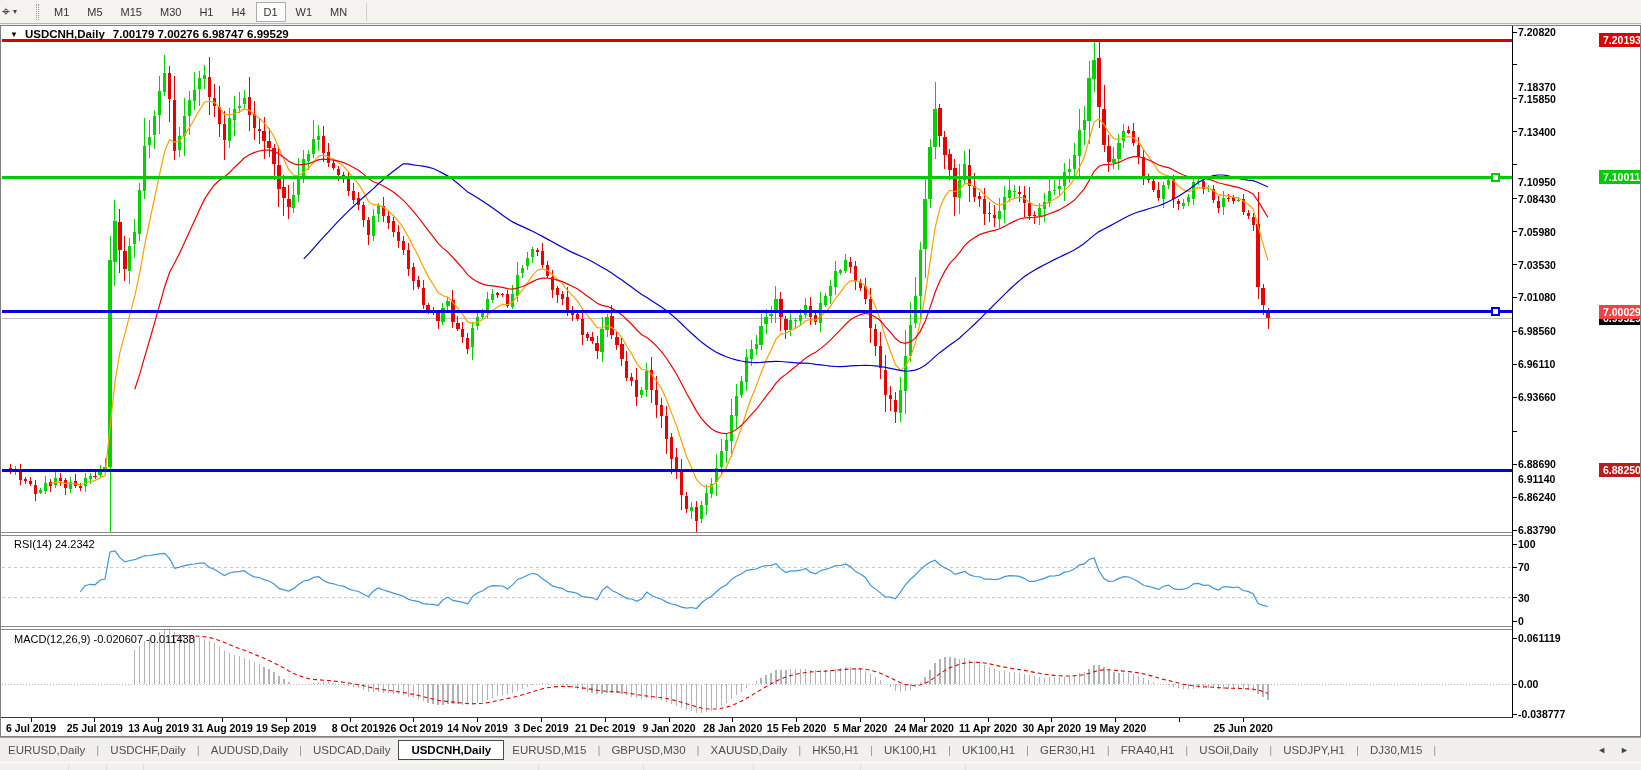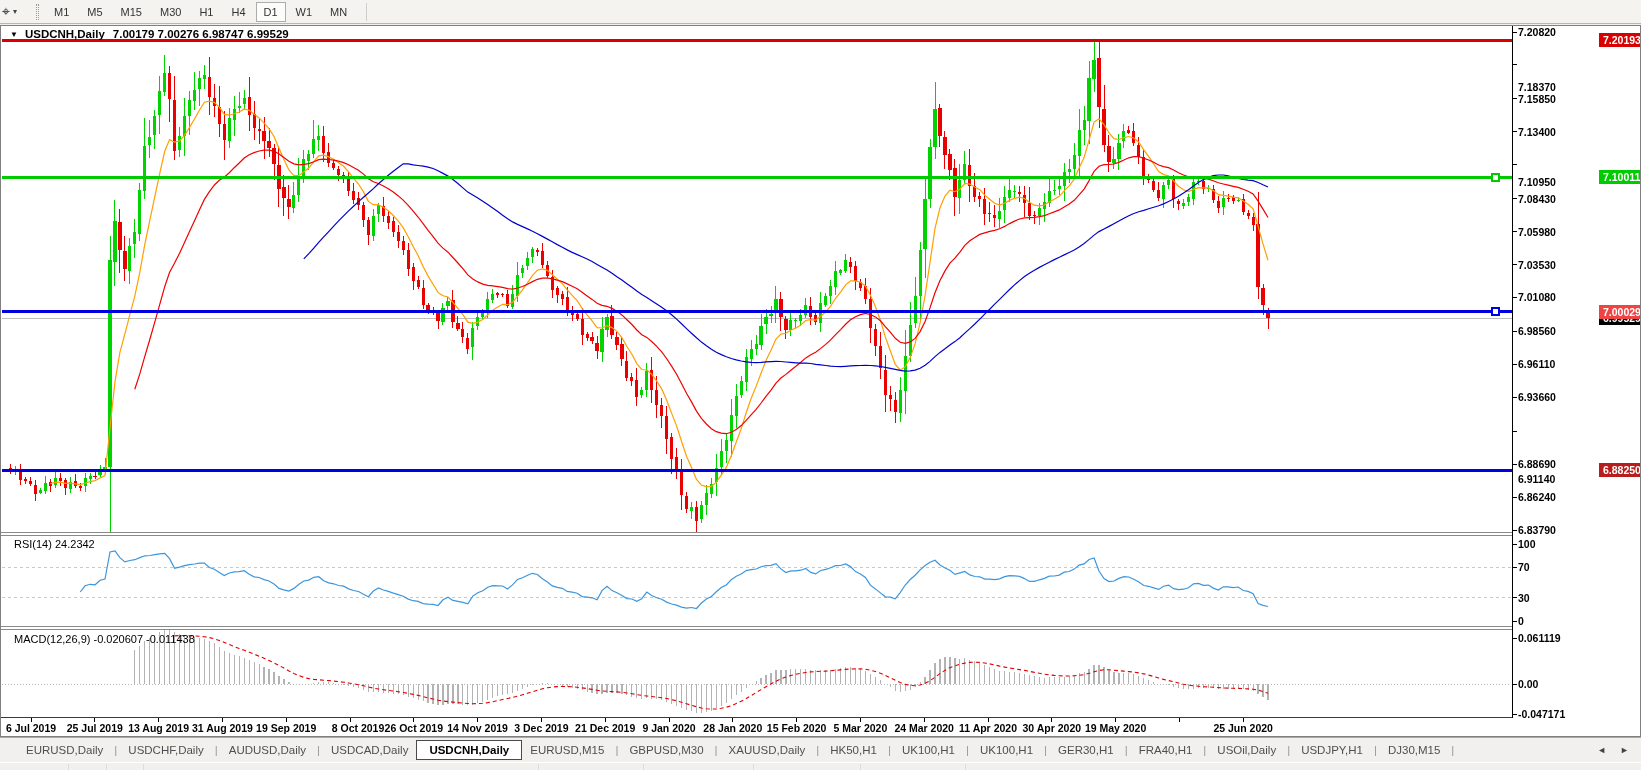--- a/index.html
+++ b/index.html
@@ -18,21 +18,21 @@
 #chart-svg{position:absolute;left:0;top:0}
 .ov{position:absolute;white-space:nowrap}
 #chart-title{left:9px;top:2px;font-size:11.5px;font-weight:bold;z-index:5}
 #win-menu-icon{font-size:8px;margin-right:7px;vertical-align:1px}
 #title-ohlc{margin-left:8px}
 #rsi-label{left:13px;top:512px;font-size:11px;z-index:5}
 #macd-label{left:13px;top:607px;font-size:11px;z-index:5}
 .pricetick{position:absolute;left:1517px;font-size:10.5px;font-weight:bold;line-height:12px;z-index:2}
 .badge{position:absolute;left:1598px;width:65px;height:14px;color:#fff;font-size:10.5px;font-weight:bold;line-height:14px;padding-left:4px;z-index:3}
 .datetick{position:absolute;top:696px;font-size:10.5px;font-weight:bold;transform:translateX(-50%);z-index:2}
-#tabbar{position:absolute;left:0;top:737px;width:1641px;height:25px;background:#f1f0ed;border-top:1px solid #a8a8a8;display:flex;align-items:center;padding-left:18px;font-size:11.5px;color:#4f4f4f}
+#tabbar{position:absolute;left:0;top:737px;width:1641px;height:25px;background:#f1f0ed;border-top:1px solid #a8a8a8;display:flex;align-items:center;padding-left:0;font-size:11.5px;color:#4f4f4f}
 .tab{padding:3px 8px;white-space:nowrap}
 .tab.active{background:#fff;border:1px solid #4a4a4a;font-weight:bold;color:#000;padding:3px 12px}
 .tabsep{color:#999;padding:0 3px}
 #tab-arrows{margin-left:auto;margin-right:12px;color:#444;font-size:9px}
 #tab-arrows span{margin-left:14px}
 #statusbar{position:absolute;left:0;top:762px;width:1641px;height:8px;background:#f1f0ed;border-top:1px solid #ffffff}
 .sbdiv{position:absolute;top:1px;width:1px;height:7px;background:#dcdcdc}
 </style>
 </head>
 <body>
@@ -914,21 +914,21 @@
     <div class="pricetick" style="top: 399.153px; margin-top: 48px;">6.91140</div>
     <div class="pricetick" style="top: 432.102px;">6.88690</div>
     <div class="pricetick" style="top: 465.051px;">6.86240</div>
     <div class="pricetick" style="top: 498px;">6.83790</div>
     <div class="pricetick" style="top: 512px;">100</div>
     <div class="pricetick" style="top: 535.1px;">70</div>
     <div class="pricetick" style="top: 565.9px;">30</div>
     <div class="pricetick" style="top: 589px;">0</div>
     <div class="pricetick" style="top: 606px;">0.061119</div>
     <div class="pricetick" style="top: 652.499px;">0.00</div>
-    <div class="pricetick" style="top: 682px;">-0.047171</div>
+    <div class="pricetick" style="top: 682px;">-0.038777</div>
     <div class="badge" style="background: rgb(0, 0, 0); top: 285.333px; z-index: 3;">6.99529</div>
     <div class="badge" style="background: rgb(216, 0, 0); top: 7.43224px; z-index: 4;">7.20193</div>
     <div class="badge" style="background: rgb(0, 202, 0); top: 144.365px; z-index: 4;">7.10011</div>
     <div class="badge" style="background: #ef4444; top: 278.609px; z-index: 4;">7.00029</div>
     <div class="badge" style="background: #b91c1c; top: 437.019px; z-index: 4;">6.88250</div>
     <div class="datetick" style="left: 30px;">6 Jul 2019</div>
     <div class="datetick" style="left: 93.8px;">25 Jul 2019</div>
     <div class="datetick" style="left: 157.6px;">13 Aug 2019</div>
     <div class="datetick" style="left: 221.4px;">31 Aug 2019</div>
     <div class="datetick" style="left: 285.2px;">19 Sep 2019</div>

